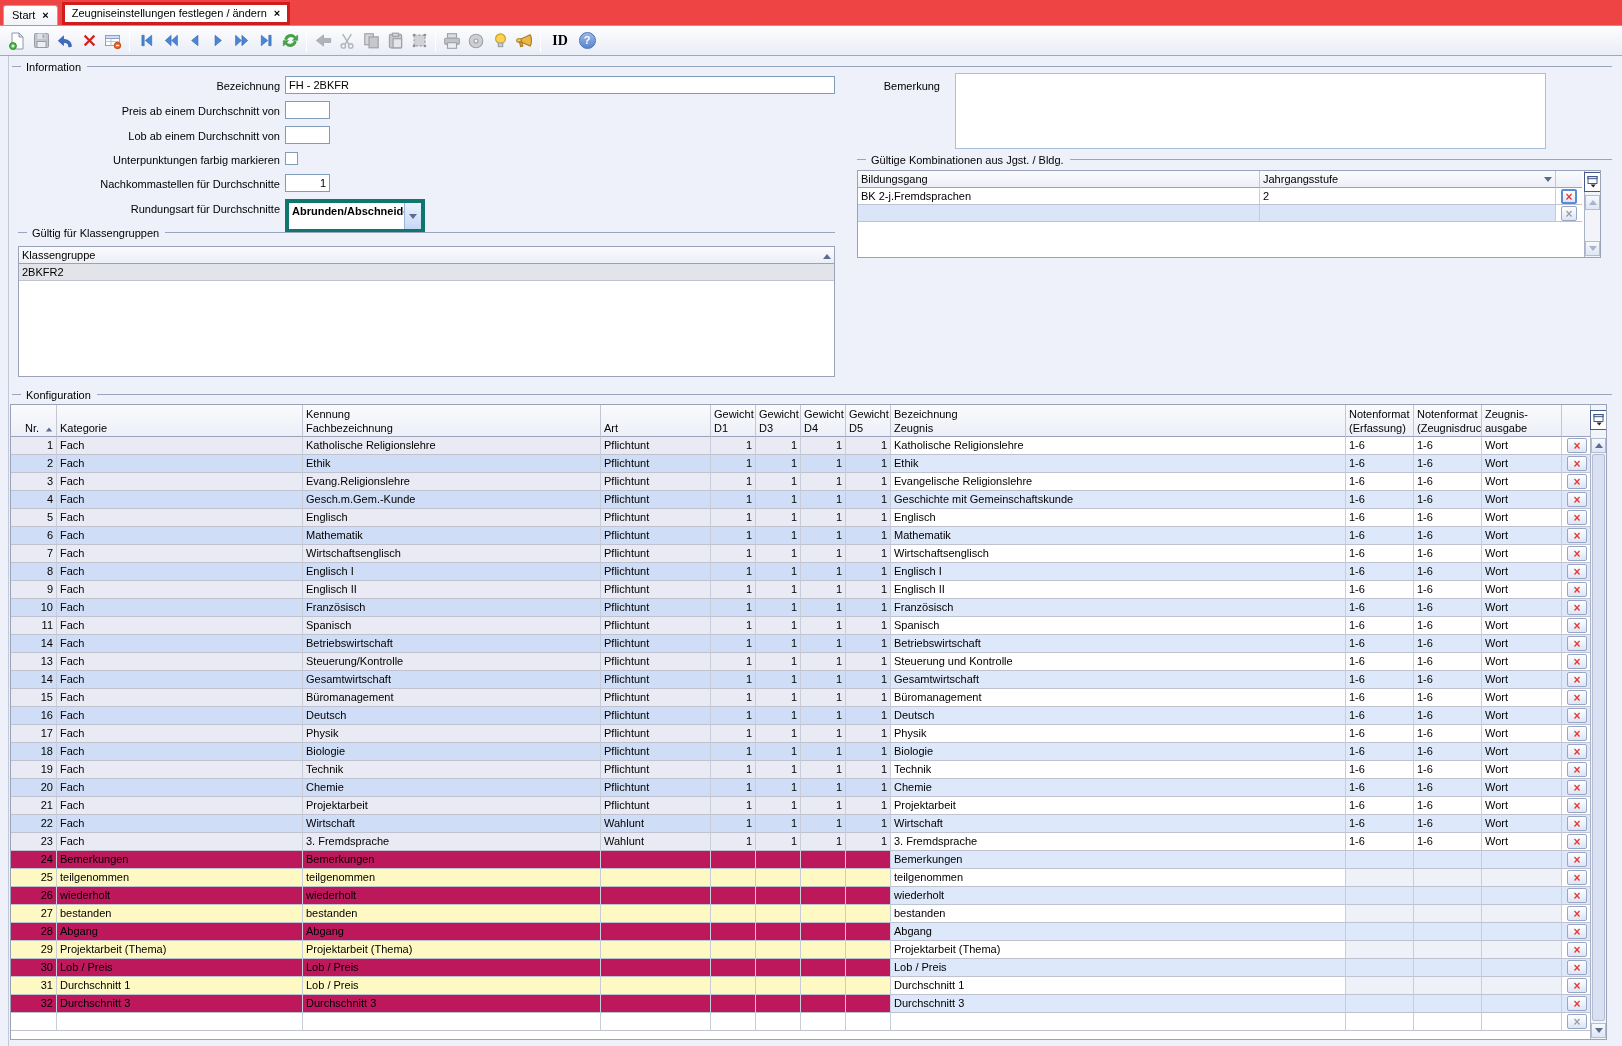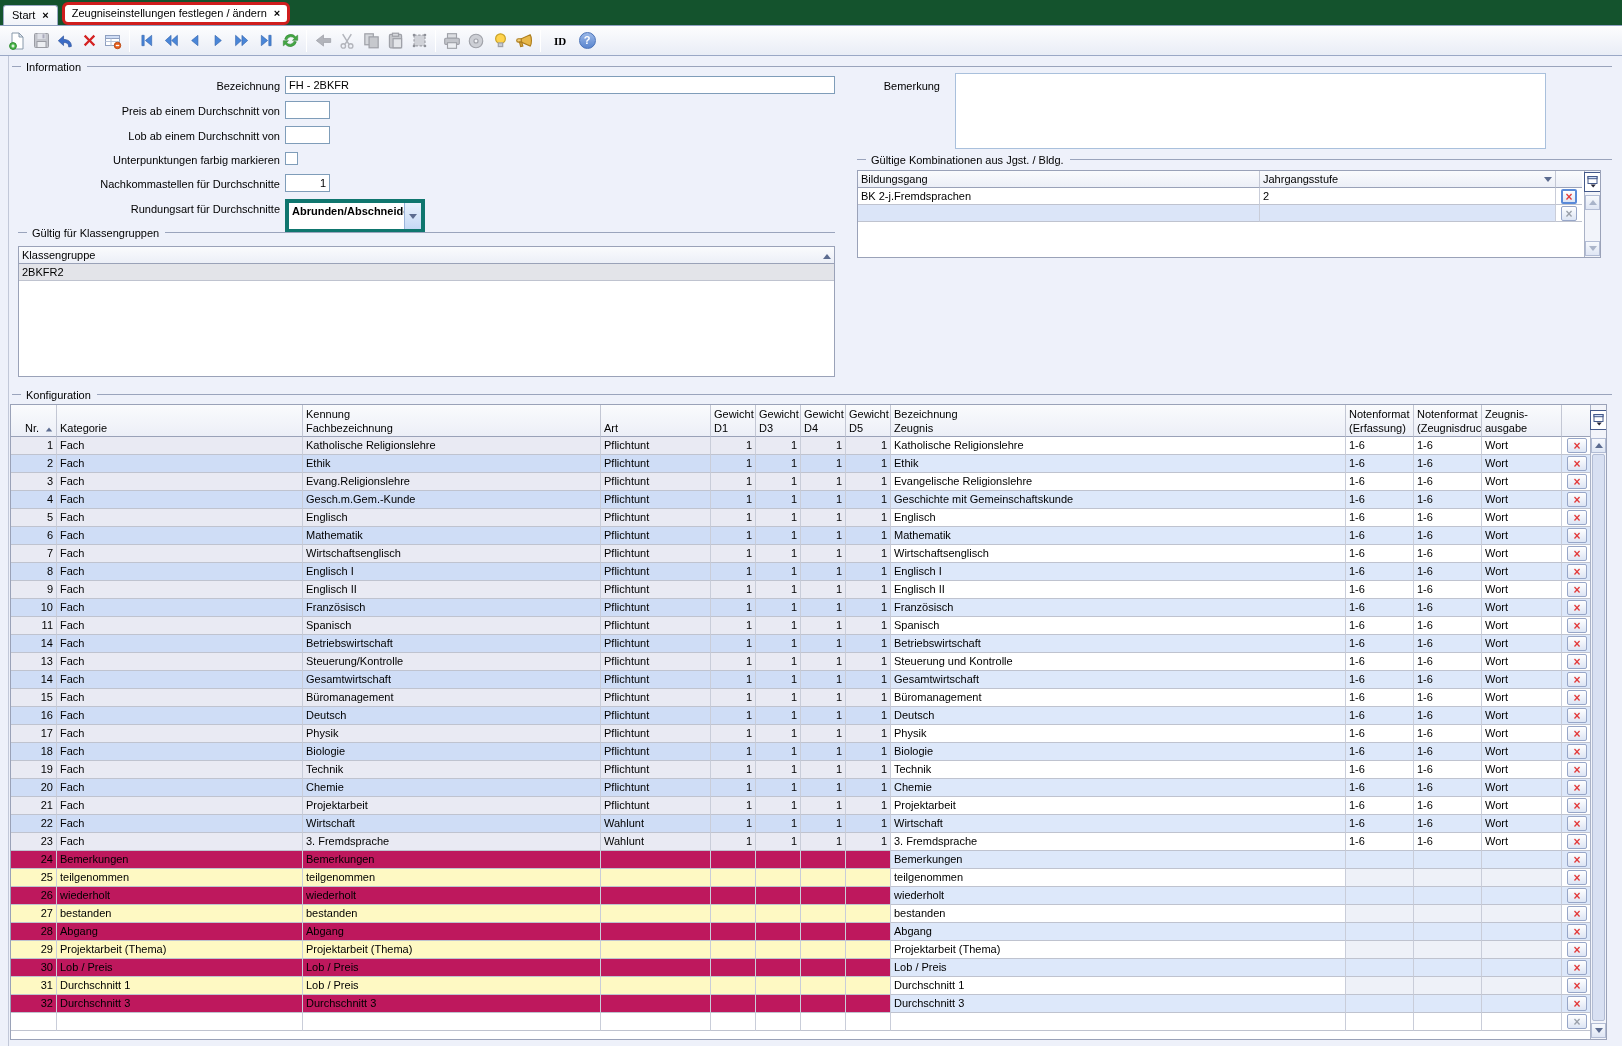--- a/index.html
+++ b/index.html
@@ -2,33 +2,33 @@
 <html><head>
 <meta charset="utf-8">
 <style>
   * { box-sizing: border-box; }
   html,body { margin:0; padding:0; }
   body {
     width:1622px; height:1046px; position:relative; overflow:hidden;
     background:#eef1fa; font-family:"Liberation Sans",sans-serif; font-size:11px; color:#000;
   }
   
-  .tabbar { position:absolute; top:0; left:0; right:0; height:26px; background:#14532d;
+  .tabbar { position:absolute; top:0; left:0; right:0; height:26px; background:#ef4444;
     border-bottom:1px solid #8fa0c0; display:flex; align-items:flex-end; padding-left:3px; }
   .tab { background:linear-gradient(#ffffff,#f1f3f9); border:1px solid #9aa8c4; border-bottom:none;
     border-radius:3px 3px 0 0; padding:3px 8px 4px 8px; display:flex; gap:7px; align-items:center; margin-right:4px; }
   .tab .close { font-weight:bold; font-size:11px; cursor:default; }
-  .tab.annotated { border:3px solid #cf1d1d; border-radius:6px; background:#fff; padding:2px 7px 3px 7px; }
+  .tab.annotated { border:3px solid #cf1d1d; border-radius:0; background:#fff; padding:2px 7px 3px 7px; }
   
   .toolbar { position:absolute; top:26px; left:0; right:0; height:30px;
     background:linear-gradient(#fdfdfe,#e9edf6); border-bottom:1px solid #9aa8c6;
     display:flex; align-items:center; padding:0 5px; }
   .tbtn { width:24px; height:24px; display:flex; align-items:center; justify-content:center; }
   .tsep { width:1px; height:22px; background:#c2c8d8; border-right:1px solid #ffffff; margin:0 4px; }
-  .idbtn { width:30px; font-weight:bold; font-size:11px; font-family:"Liberation Serif",serif; }
+  .idbtn { width:30px; font-weight:bold; font-size:14px; font-family:"Liberation Serif",serif; }
   .helpicon { width:17px; height:17px; border-radius:50%; background:linear-gradient(#9bb8e8,#5b86cf);
     border:1px solid #4a72b8; color:#fff; font-weight:bold; font-size:11px; line-height:15px; text-align:center; }
   .leftline { position:absolute; left:8px; top:56px; bottom:0; width:1px; background:#c2c8d8; }
   
   .gtitle { position:absolute; display:flex; align-items:center; height:13px; }
   .gtitle .pre  { width:9px; height:1px; background:#9aa4bc; margin-right:5px; }
   .gtitle .post { flex:1; height:1px; background:#9aa4bc; margin-left:6px; }
   
   .flabel { position:absolute; left:0; width:280px; text-align:right; white-space:nowrap; }
   .fin { position:absolute; height:18px; border:1px solid #7f9db9; background:#fff; font-family:inherit;

